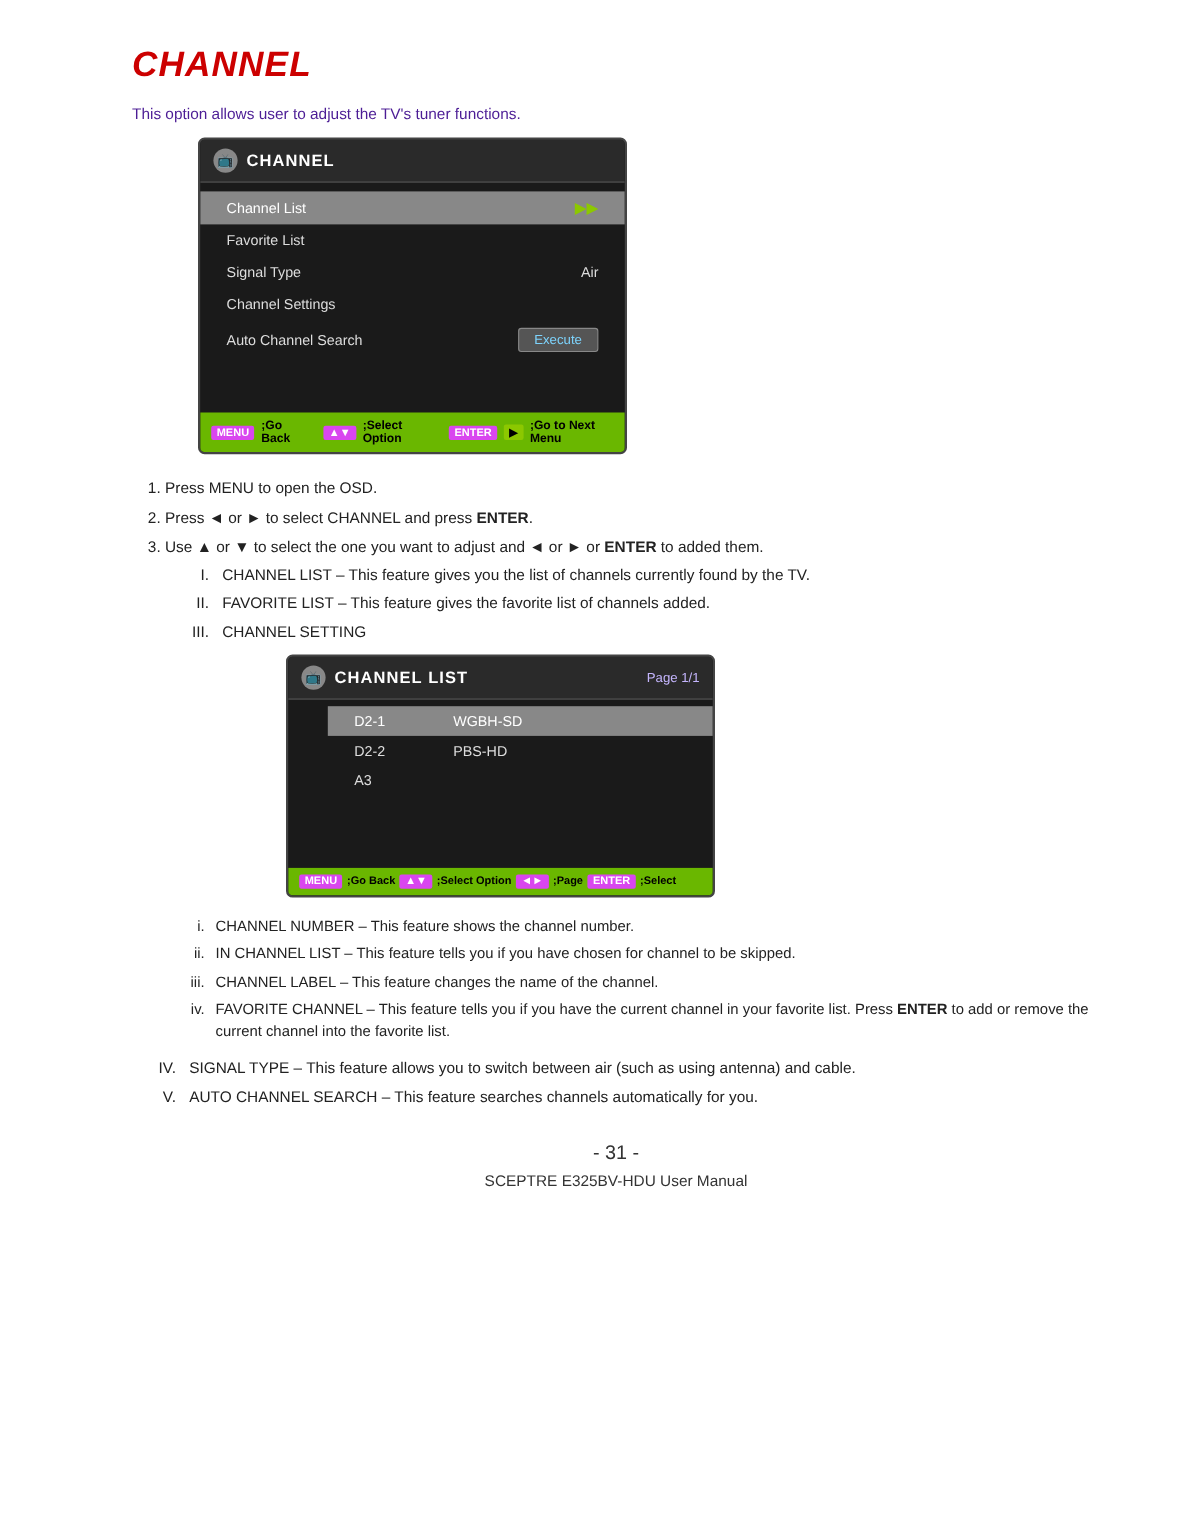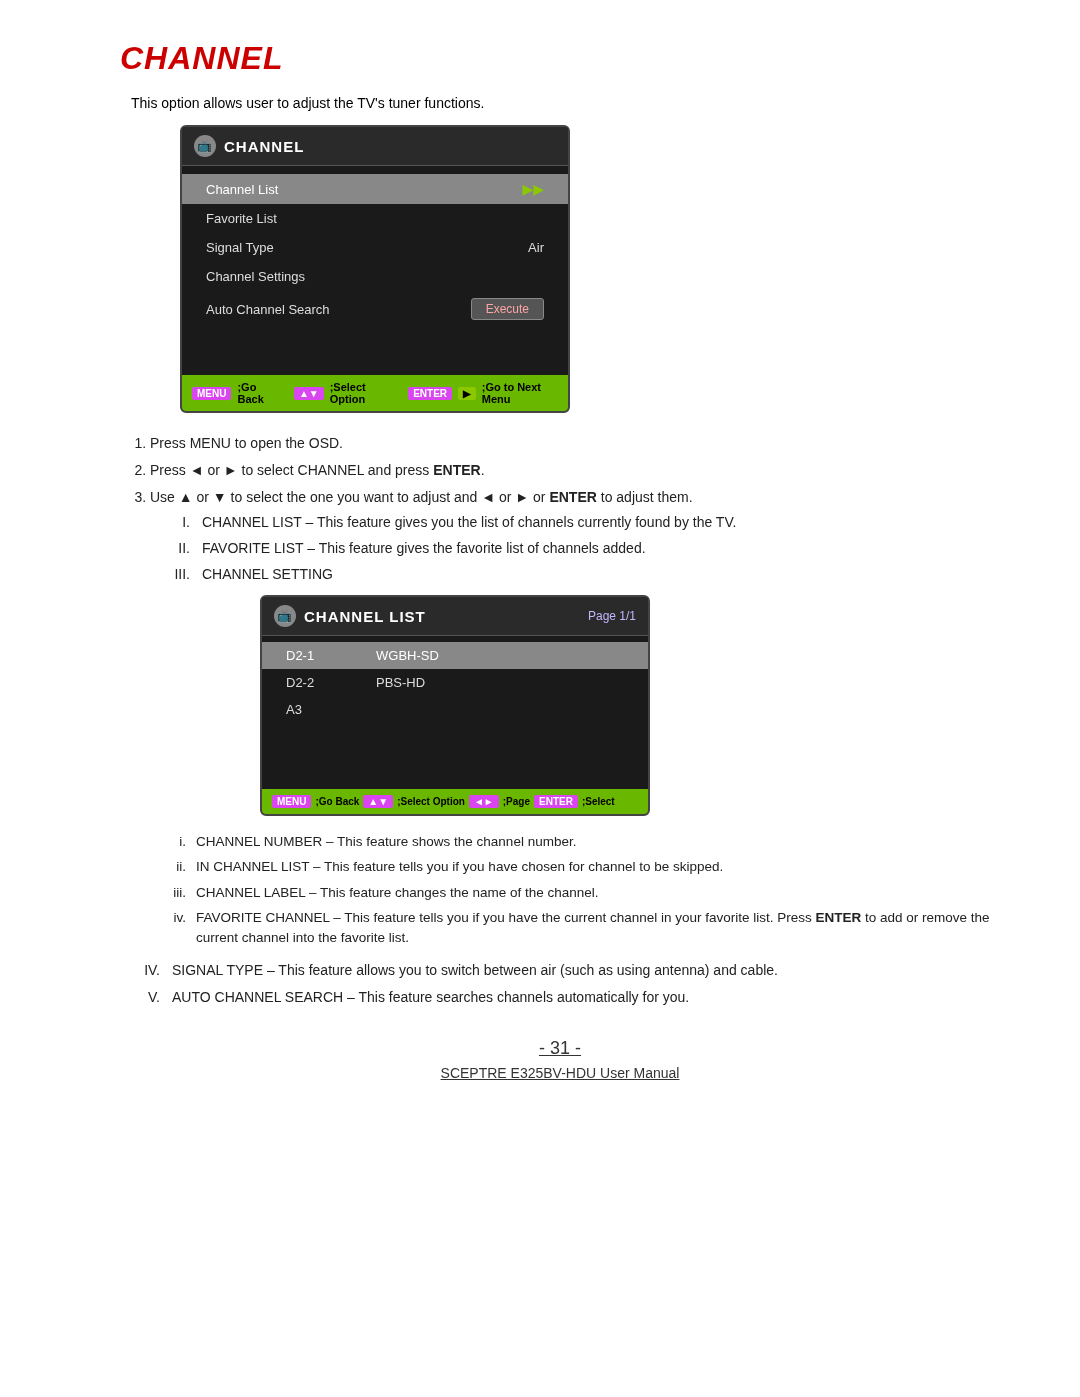--- a/index.html
+++ b/index.html
@@ -19,22 +19,21 @@
       font-size: 32px;
       font-weight: 900;
       font-style: italic;
       margin-bottom: 18px;
       letter-spacing: 1px;
     }
 
     .intro-text {
       font-size: 14px;
       margin-bottom: 14px;
-      color: #000000;
-      margin-left: 11px;
+      color: #4c1d95;
     }
 
     
     .osd-box {
       background: #1a1a1a;
       border: 2px solid #444;
       border-radius: 6px;
       width: 390px;
       margin-left: 60px;
       margin-bottom: 20px;
@@ -92,21 +91,21 @@
       font-size: 14px;
     }
 
     .osd-item .value-text {
       color: #ddd;
     }
 
     .osd-execute-btn {
       background: #555;
       border: 1px solid #888;
-      color: #fca5a5;
+      color: #7dd3fc;
       padding: 3px 14px;
       font-size: 12px;
       border-radius: 3px;
     }
 
     .osd-footer {
       background: #6ab700;
       padding: 6px 10px;
       display: flex;
       align-items: center;
@@ -201,20 +200,21 @@
       padding: 6px 0;
     }
 
     .channel-item {
       padding: 6px 24px;
       display: flex;
       align-items: center;
       gap: 40px;
       color: #ddd;
       font-size: 13px;
+      margin-left: 36px;
     }
 
     .channel-item.selected {
       background: #888;
       color: #fff;
     }
 
     .channel-num {
       min-width: 50px;
     }
@@ -266,21 +266,20 @@
       margin-bottom: 6px;
       font-size: 14px;
       line-height: 1.5;
     }
 
     .page-footer {
       text-align: center;
       margin-top: 30px;
       font-size: 14px;
       color: #333;
-      text-decoration: underline;
     }
 
     .page-number {
       font-size: 18px;
       margin-bottom: 6px;
     }
 
     b { font-weight: bold; }
   </style>
 </head>
@@ -331,21 +330,21 @@
 </div>
 
 <ol class="main-list">
   <li>
     <span>Press MENU to open the OSD.</span>
   </li>
   <li>
     <span>Press ◄ or ► to select CHANNEL and press </span><b>ENTER</b><span>.</span>
   </li>
   <li>
-    <span>Use ▲ or ▼ to select the one you want to adjust and ◄ or ► or </span><b>ENTER</b><span> to adjust them.</span>
+    <span>Use ▲ or ▼ to select the one you want to adjust and ◄ or ► or </span><b>ENTER</b><span> to added them.</span>
     <ul class="sub-list-roman">
       <li>
         <span class="roman-numeral">I.</span>
         <span>CHANNEL LIST – This feature gives you the list of channels currently found by the TV.</span>
       </li>
       <li>
         <span class="roman-numeral">II.</span>
         <span>FAVORITE LIST – This feature gives the favorite list of channels added.</span>
       </li>
       <li>

